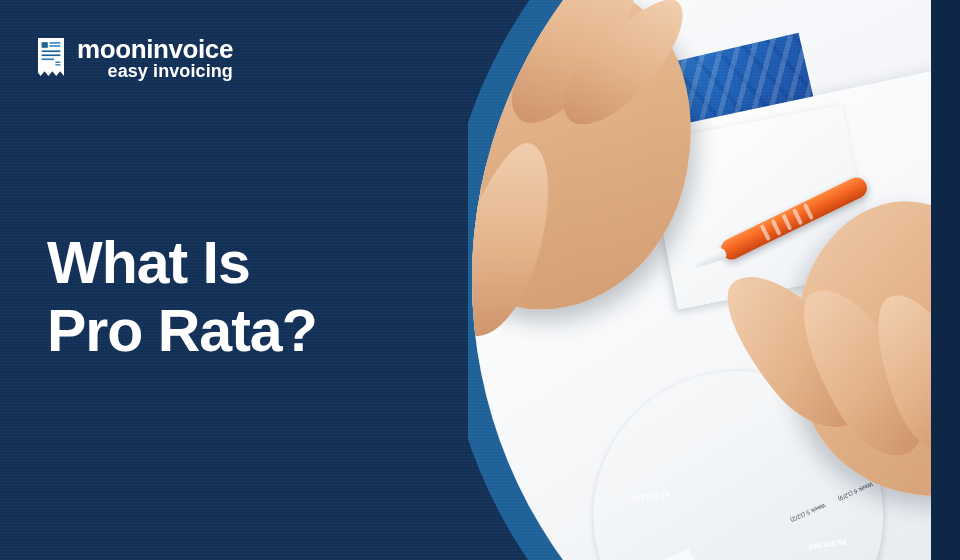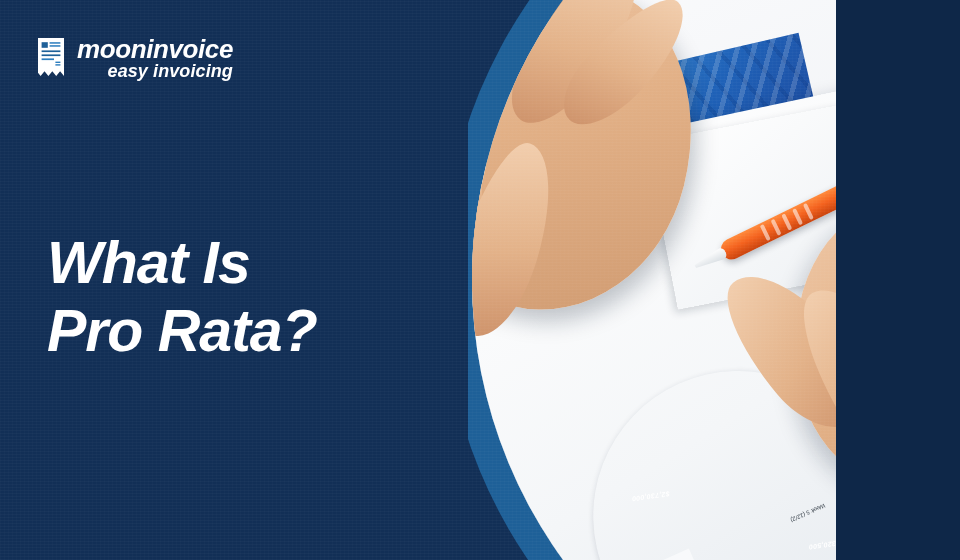--- a/index.html
+++ b/index.html
@@ -1,26 +1,25 @@
 <!DOCTYPE html>
 <html><head>
 <meta charset="utf-8">
 <title>What Is Pro Rata?</title>
 <style>
   html,body{margin:0;padding:0;background:#0e2748;}
   *{box-sizing:border-box;}
 
   .banner{
     position:relative;
-    width:836px;height:560px;
+    width:931px;height:560px;
     overflow:hidden;
     background:#122F56;
     font-family:"Liberation Sans", sans-serif;
     user-select:none;
-    font-style:italic;
   }
 
   
   .texture{
     position:absolute;inset:0;
     background-image:
       repeating-linear-gradient(0deg, rgba(255,255,255,.022) 0 1px, rgba(0,0,0,0) 1px 3px),
       repeating-linear-gradient(90deg, rgba(255,255,255,.016) 0 1px, rgba(0,0,0,0) 1px 4px);
     pointer-events:none;
     z-index:6;

